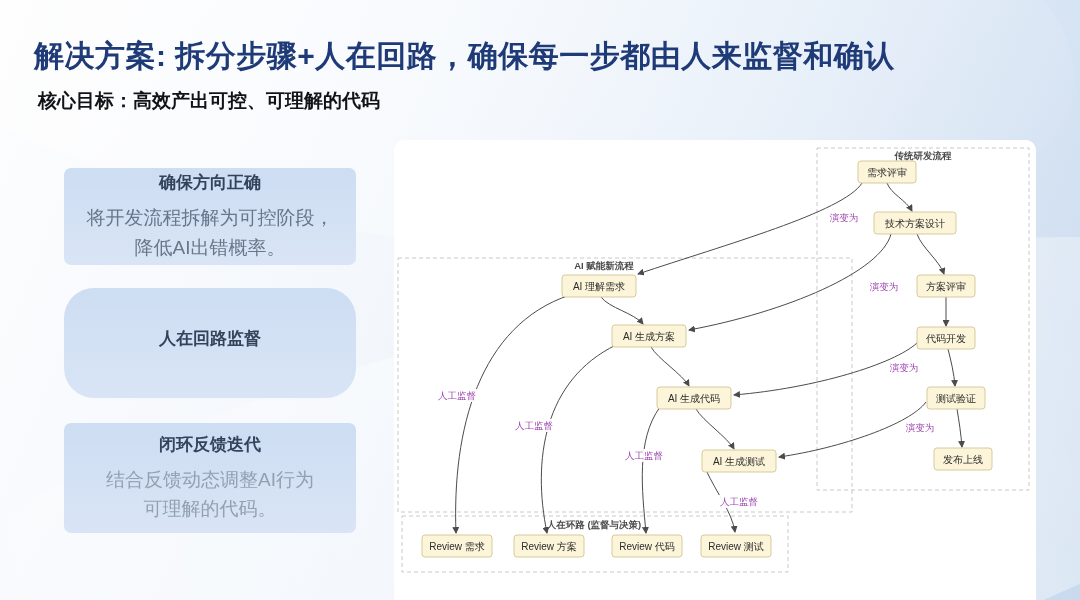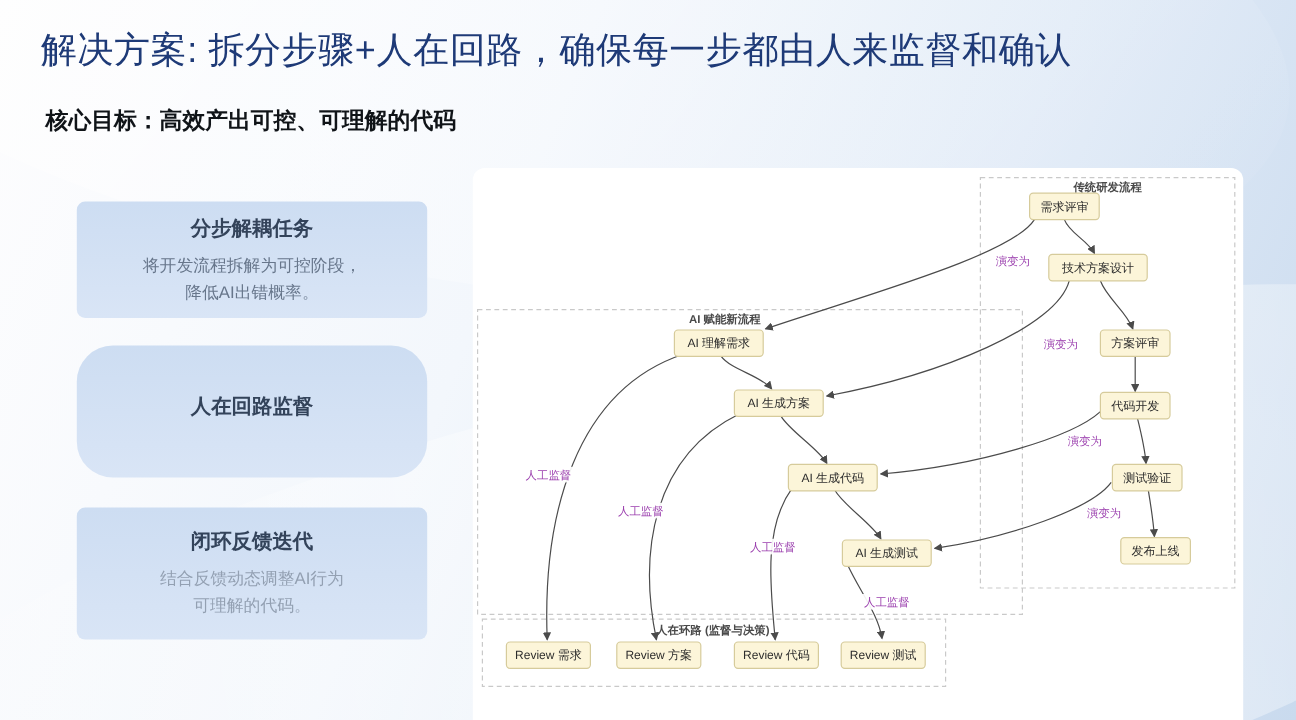--- a/index.html
+++ b/index.html
@@ -18,39 +18,39 @@
     position:absolute; left:-15%; top:52%; width:140%; height:70%;
     background:linear-gradient(95deg, rgba(255,255,255,0) 0%, rgba(255,255,255,0.55) 60%, rgba(255,255,255,0.15) 100%);
     transform:rotate(-14deg); border-radius:45%;
   }
   .swoosh-b {
     position:absolute; left:-20%; top:-40%; width:120%; height:80%;
     background:linear-gradient(120deg, rgba(255,255,255,0.6), rgba(255,255,255,0));
     transform:rotate(8deg); border-radius:50%;
   }
   .title {
-    position:absolute; left:34px; top:22px; width:1010px;
-    font-size:30px; font-weight:normal; color:#1e3a77; letter-spacing:0.5px;
+    position:absolute; left:34px; top:36px; width:1010px;
+    font-size:30px; font-weight:bold; color:#1e3a77; letter-spacing:0.5px;
   }
   .subtitle {
     position:absolute; left:38px; top:88px;
     font-size:19px; font-weight:bold; color:#101418;
   }
   .card {
     position:absolute; left:64px; width:292px;
     background:linear-gradient(180deg,#cdddf2 0%,#d9e5f6 100%);
     border-radius:7px;
     display:flex; flex-direction:column; align-items:center; justify-content:center;
     text-align:center; padding:10px 14px;
   }
   .card-1 { top:168px; height:97px; }
   .card-2 { top:288px; height:110px;border-radius:30px; }
   .card-3 { top:423px; height:110px; }
   .card-title { font-size:17px; font-weight:bold; color:#33435a; margin-bottom:9px; }
-  .card-body { font-size:14px; color:#67768b; line-height:1.55; white-space:pre-line; }
+  .card-body { font-size:19px; color:#67768b; line-height:1.55; white-space:pre-line; }
   .card-3 .card-body { color:#93a0b2; }
   .diagram-panel {
     position:absolute; left:394px; top:140px; width:642px; height:584px;
     background:#ffffff; border-radius:10px;
   }
   svg text { user-select:none; }
   .grp-rect { fill:none; stroke:#c9c9c9; stroke-width:1; stroke-dasharray:4 3; }
   .grp-label { font-size:9.5px; font-weight:bold; fill:#4a4a4a; text-anchor:middle; }
   .node-rect { fill:#fcf5d9; stroke:#d6cb9b; stroke-width:1; }
   .node-text { font-size:10px; fill:#2c2c2c; text-anchor:middle; }
@@ -62,21 +62,21 @@
 <body>
 
 <div class="slide">
   <div class="swoosh-b"></div>
   <div class="swoosh-a"></div>
 
   <div class="title">解决方案: 拆分步骤+人在回路，确保每一步都由人来监督和确认</div>
   <div class="subtitle">核心目标：高效产出可控、可理解的代码</div>
 
   <div class="card card-1">
-    <div class="card-title">分步解耦任务</div>
+    <div class="card-title">确保方向正确</div>
     <div class="card-body">将开发流程拆解为可控阶段，
 降低AI出错概率。</div>
   </div>
   <div class="card card-2">
     <div class="card-title">人在回路监督</div>
   </div>
   <div class="card card-3">
     <div class="card-title">闭环反馈迭代</div>
     <div class="card-body">结合反馈动态调整AI行为
 可理解的代码。</div>

